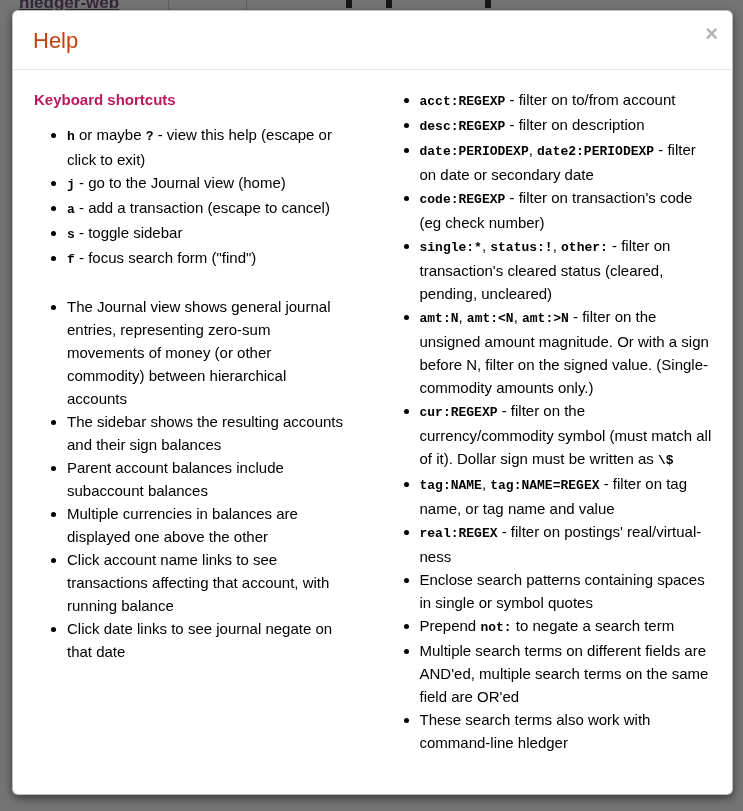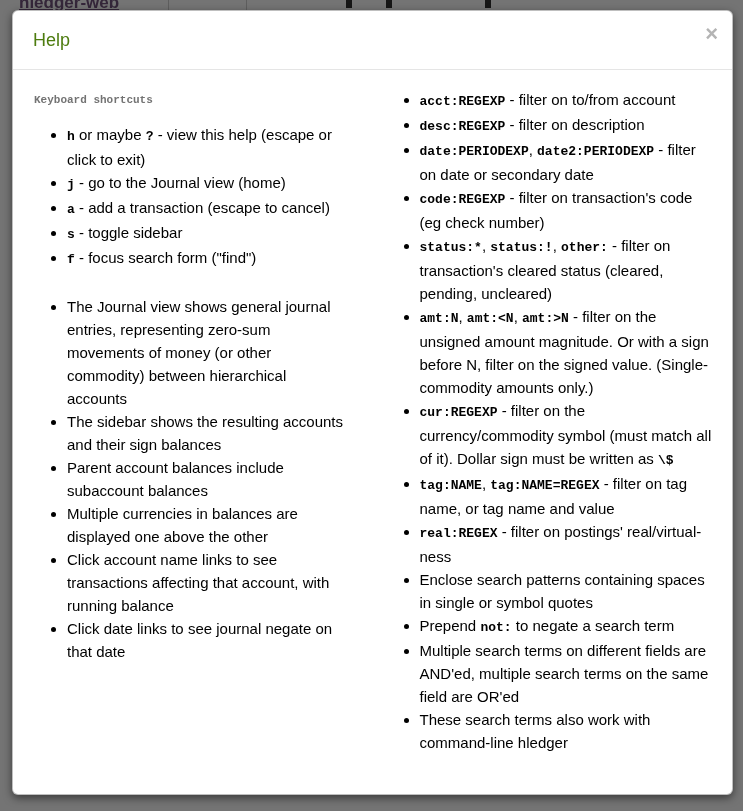--- a/index.html
+++ b/index.html
@@ -42,47 +42,46 @@
     overflow: hidden;
   }
   .modal-header {
     position: relative;
     height: 59px;
     padding: 17px 20px 0 20px;
     border-bottom: 1px solid #e5e5e5;
   }
   .modal-title {
     margin: 0;
-    font-size: 18px;
+    font-size: 22px;
     line-height: 25px;
     font-weight: 400;
-    color: #4d7c0f;
+    color: #c2410c;
   }
   .close-btn {
     position: absolute; top: 12px; right: 14px;
     border: none; background: none; padding: 0;
     font-family: "Liberation Sans", sans-serif;
     font-size: 22px; font-weight: 700; line-height: 22px;
     color: #b4b4b4;
     cursor: pointer;
   }
   .modal-body {
     display: flex;
     padding-top: 5px;
   }
   .col { width: 50%; }
   .col-left  { padding: 0 28px 0 21px; }
   .col-right { padding: 0 17px 0 14px; }
   .sec-heading {
     margin: 15px 0 0 0;
-    font-size: 11px;
+    font-size: 15px;
     line-height: 20px;
     font-weight: 700;
-    color: #737373;
-    font-family: Liberation Mono, monospace;
+    color: #be185d;
   }
   ul.help-list {
     margin: 13px 0 24px 0;
     padding-left: 33px;
     list-style: disc;
   }
   ul.help-list li {
     font-size: 15px;
     line-height: 23px;
     color: #000000;
@@ -135,21 +134,21 @@
           <li>Click date links to see journal negate on that date</li>
         </ul>
     </div>
 
     <div class="col col-right">
       <ul class="help-list">
           <li><code class="term">acct:REGEXP</code> - filter on to/from account</li>
           <li><code class="term">desc:REGEXP</code> - filter on description</li>
           <li><code class="term">date:PERIODEXP</code>, <code class="term">date2:PERIODEXP</code> - filter on date or secondary date</li>
           <li><code class="term">code:REGEXP</code> - filter on transaction's code (eg check number)</li>
-          <li><code class="term">status:*</code>, <code class="term">status:!</code>, <code class="term">other:</code> - filter on transaction's cleared status (cleared, pending, uncleared)</li>
+          <li><code class="term">single:*</code>, <code class="term">status:!</code>, <code class="term">other:</code> - filter on transaction's cleared status (cleared, pending, uncleared)</li>
           <li><code class="term">amt:N</code>, <code class="term">amt:&lt;N</code>, <code class="term">amt:&gt;N</code> - filter on the unsigned amount magnitude. Or with a sign before N, filter on the signed value. (Single-commodity amounts only.)</li>
           <li><code class="term">cur:REGEXP</code> - filter on the currency/commodity symbol (must match all of it). Dollar sign must be written as <code class="term">\$</code></li>
           <li><code class="term">tag:NAME</code>, <code class="term">tag:NAME=REGEX</code> - filter on tag name, or tag name and value</li>
           <li><code class="term">real:REGEX</code> - filter on postings' real/virtual-ness</li>
           <li>Enclose search patterns containing spaces in single or symbol quotes</li>
           <li>Prepend <code class="term">not:</code> to negate a search term</li>
           <li>Multiple search terms on different fields are AND'ed, multiple search terms on the same field are OR'ed</li>
           <li>These search terms also work with command-line hledger</li>
         </ul>
     </div>

